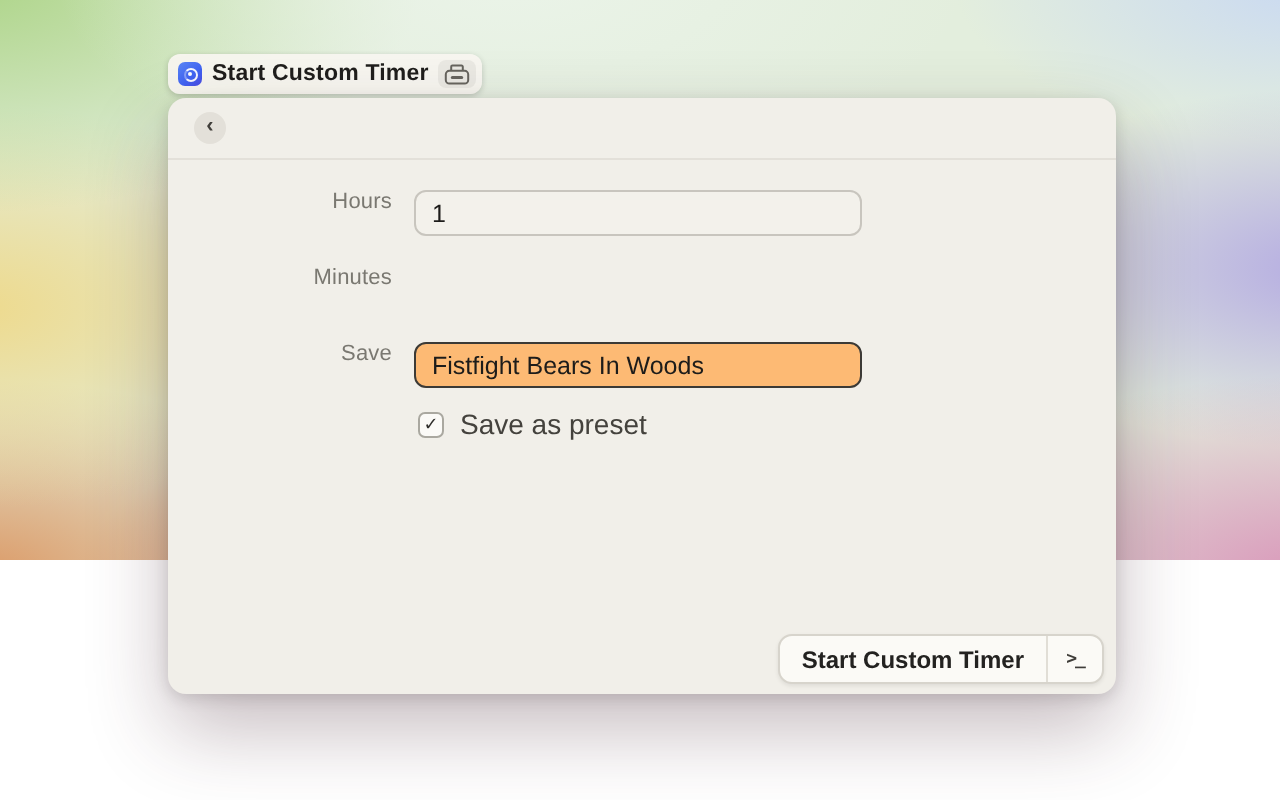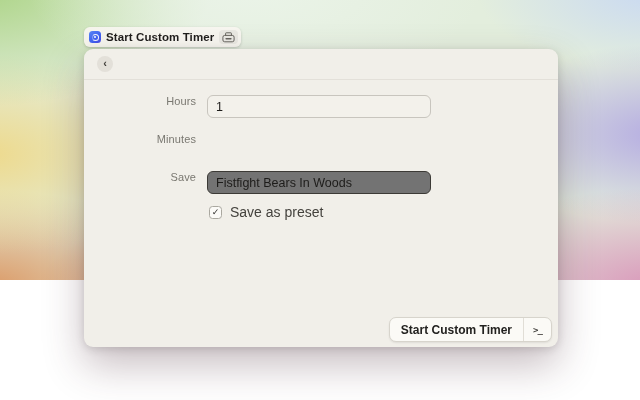--- a/index.html
+++ b/index.html
@@ -74,21 +74,21 @@
     width:112px;text-align:right;margin-right:11px;
     font-size:11px;color:#7a7871;letter-spacing:0.1px;
   }
   .field-input{
     width:224px;height:23px;box-sizing:border-box;
     border:1px solid #c8c5be;border-radius:6px;background:#f3f1eb;
     padding:0 8px;font-family:"Liberation Sans","DejaVu Sans",sans-serif;
     font-size:12.5px;color:#1d1c1a;outline:none;
   }
   .field-input::placeholder{color:#a3a199;opacity:1;}
-  .field-input.focused{border:1.5px solid #3c3a36;background:#737373;}
+  .field-input.focused{border:1.5px solid #3c3a36;background:#fdba74;}
   .checkbox-row{display:flex;align-items:center;margin-top:-5px;padding-left:125px;}
   .checkbox{
     width:13px;height:13px;box-sizing:border-box;border-radius:3.5px;
     border:1px solid #aaa8a0;background:#fbfaf7;
     display:flex;align-items:center;justify-content:center;
     font-size:9px;color:#2f2e2b;line-height:1;font-weight:700;
   }
   .checkbox-label{margin-left:8px;font-size:14px;color:#44423d;}
   
   .footer-btn{

